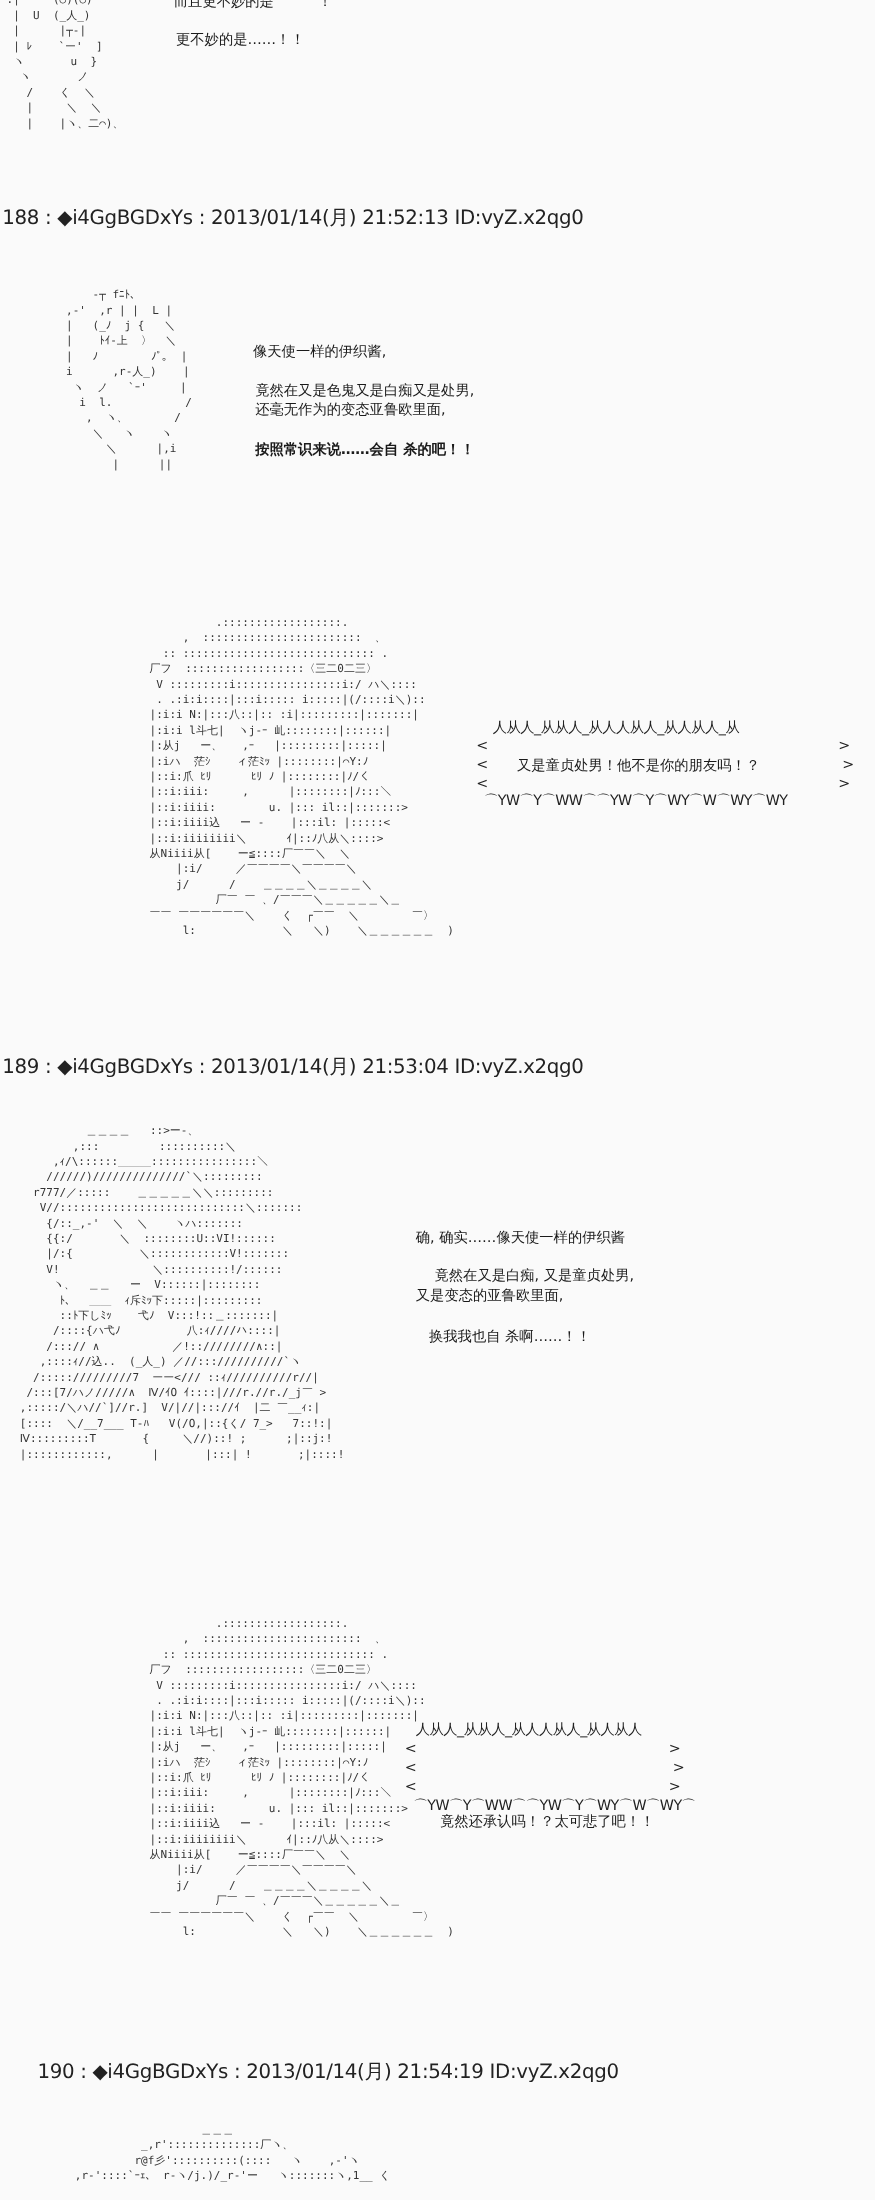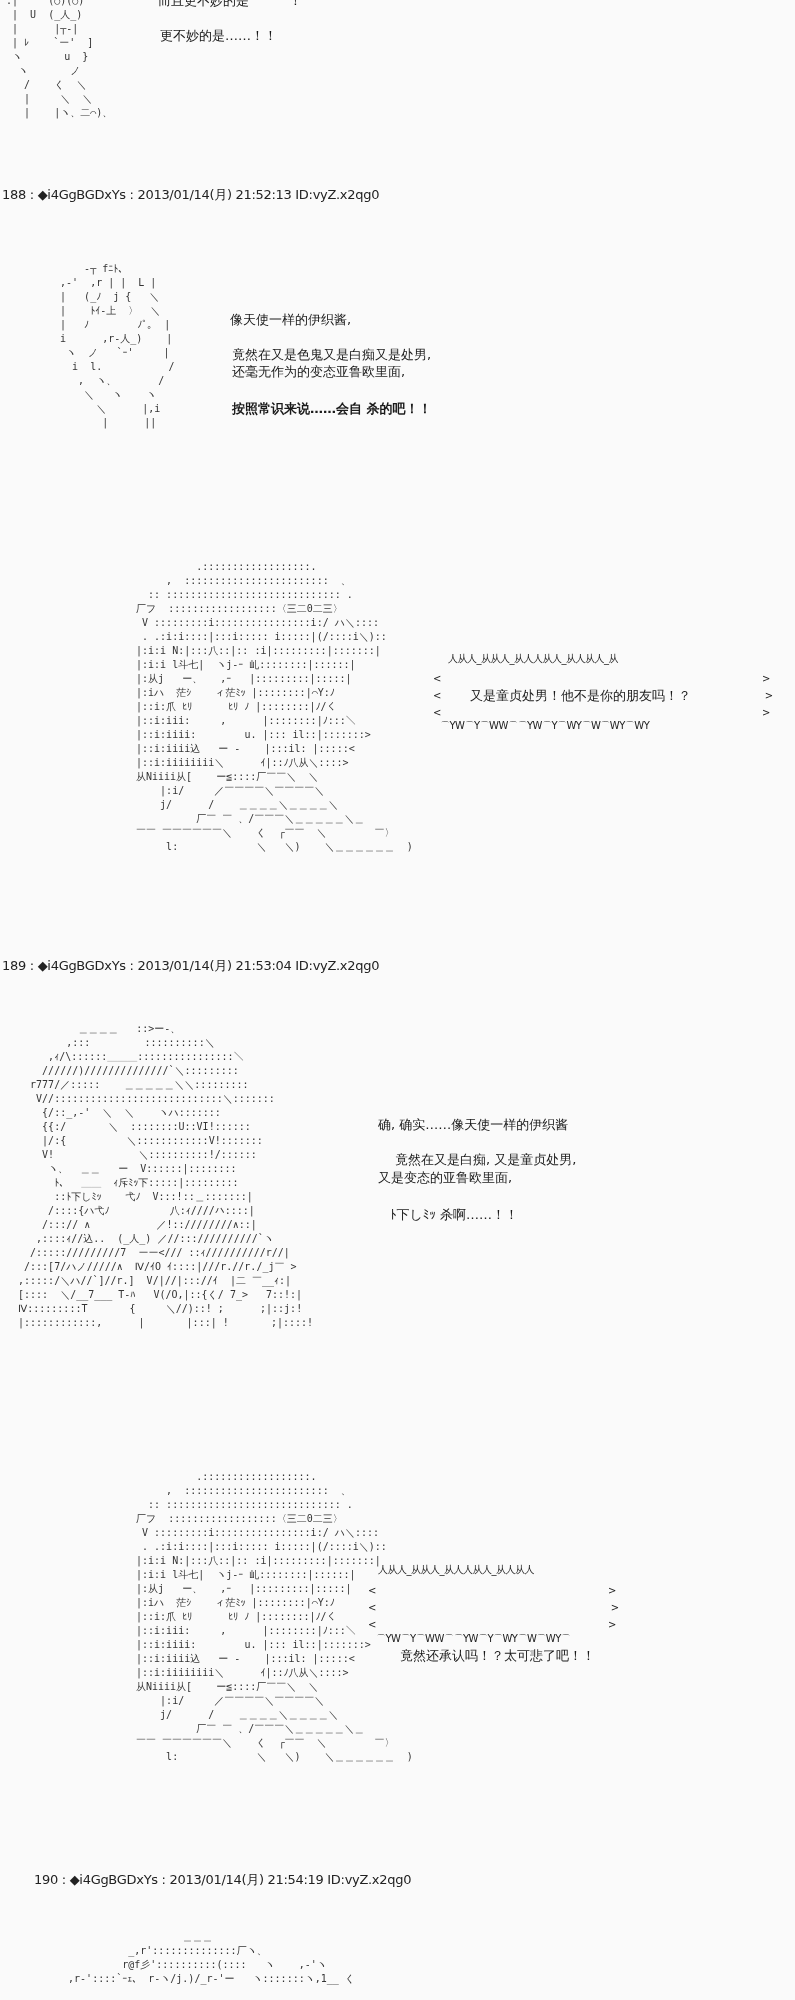--- a/index.html
+++ b/index.html
@@ -1,22 +1,22 @@
 <!DOCTYPE html>
 <html><head>
 <meta charset="utf-8">
 <style>
   html, body { margin: 0; padding: 0; background: #fafafa; }
   body { width: 795px; height: 2000px; position: relative; overflow: hidden;
          font-family: "DejaVu Sans", sans-serif; color: #111; }
   .abs { position: absolute; white-space: pre; }
-  .post-header { font-size: 13px; letter-spacing: -0.3px; color: #222; }
+  .post-header { font-size: 18px; letter-spacing: -0.3px; color: #222; }
   .line { font-size: 13px; color: #1a1a1a; }
   .aa { font-family: "DejaVu Sans Mono", monospace; font-size: 10px; line-height: 14px; color: #333; }
-  .bubble-edge { font-size: 10px; color: #222; letter-spacing: -0.5px; }
+  .bubble-edge { font-size: 13px; color: #222; letter-spacing: -0.5px; }
 </style>
 </head>
 <body>
 
 <div class="abs aa" style="left:0px; top:-6px;"> .|     (○)(○)
   |  U  (_人_)
   |      |┬-|
   | ﾚ    `ー'  ]
   ヽ       u  }
    ヽ       ノ
@@ -93,21 +93,21 @@
     ,::::ｨ//込..  (_人_) ／//::://////////`ヽ
    /::::://///////7  ーー&lt;/// ::ｨ//////////r//|
   /:::[7/ハノ/////∧  Ⅳ/ｲO ｲ::::|///r.//r./_j￣ &gt;
  ,:::::/＼ハ//`]//r.]  V/|//|::://ｲ  |二 ￣__ｨ:|
  [::::  ＼/__7___ T-ﾊ   V(/O,|::{く/ 7_&gt;   7::!:|
  Ⅳ:::::::::T       {     ＼//)::! ;      ;|::j:!
  |::::::::::::,      |       |:::| !       ;|::::!</div>
 <div class="abs line" style="left:378px; top:1116px;">确, 确实……像天使一样的伊织酱</div>
 <div class="abs line" style="left:395px; top:1151px;">竟然在又是白痴, 又是童贞处男,</div>
 <div class="abs line" style="left:378px; top:1169px;">又是变态的亚鲁欧里面,</div>
-<div class="abs line" style="left:390px; top:1206px;">ﾄ下しﾐｯ 杀啊……！！</div>
+<div class="abs line" style="left:390px; top:1206px;">换我我也自 杀啊……！！</div>
 
 <div class="abs aa" style="left:130px; top:1470px;">           .::::::::::::::::::.
       ,  ::::::::::::::::::::::::  、
    :: ::::::::::::::::::::::::::::: .
  厂フ  ::::::::::::::::::〈三二0二三〉
   V :::::::::i::::::::::::::::i:/ ハ＼::::
   . .:i:i::::|:::i::::: i:::::|(/::::i＼)::
  |:i:i N:|:::八::|:: :i|:::::::::|:::::::|
  |:i:i l斗七|  ヽj-ｰ 乢::::::::|::::::|
  |:从j   ー、   ,ｰ   |:::::::::|:::::|

